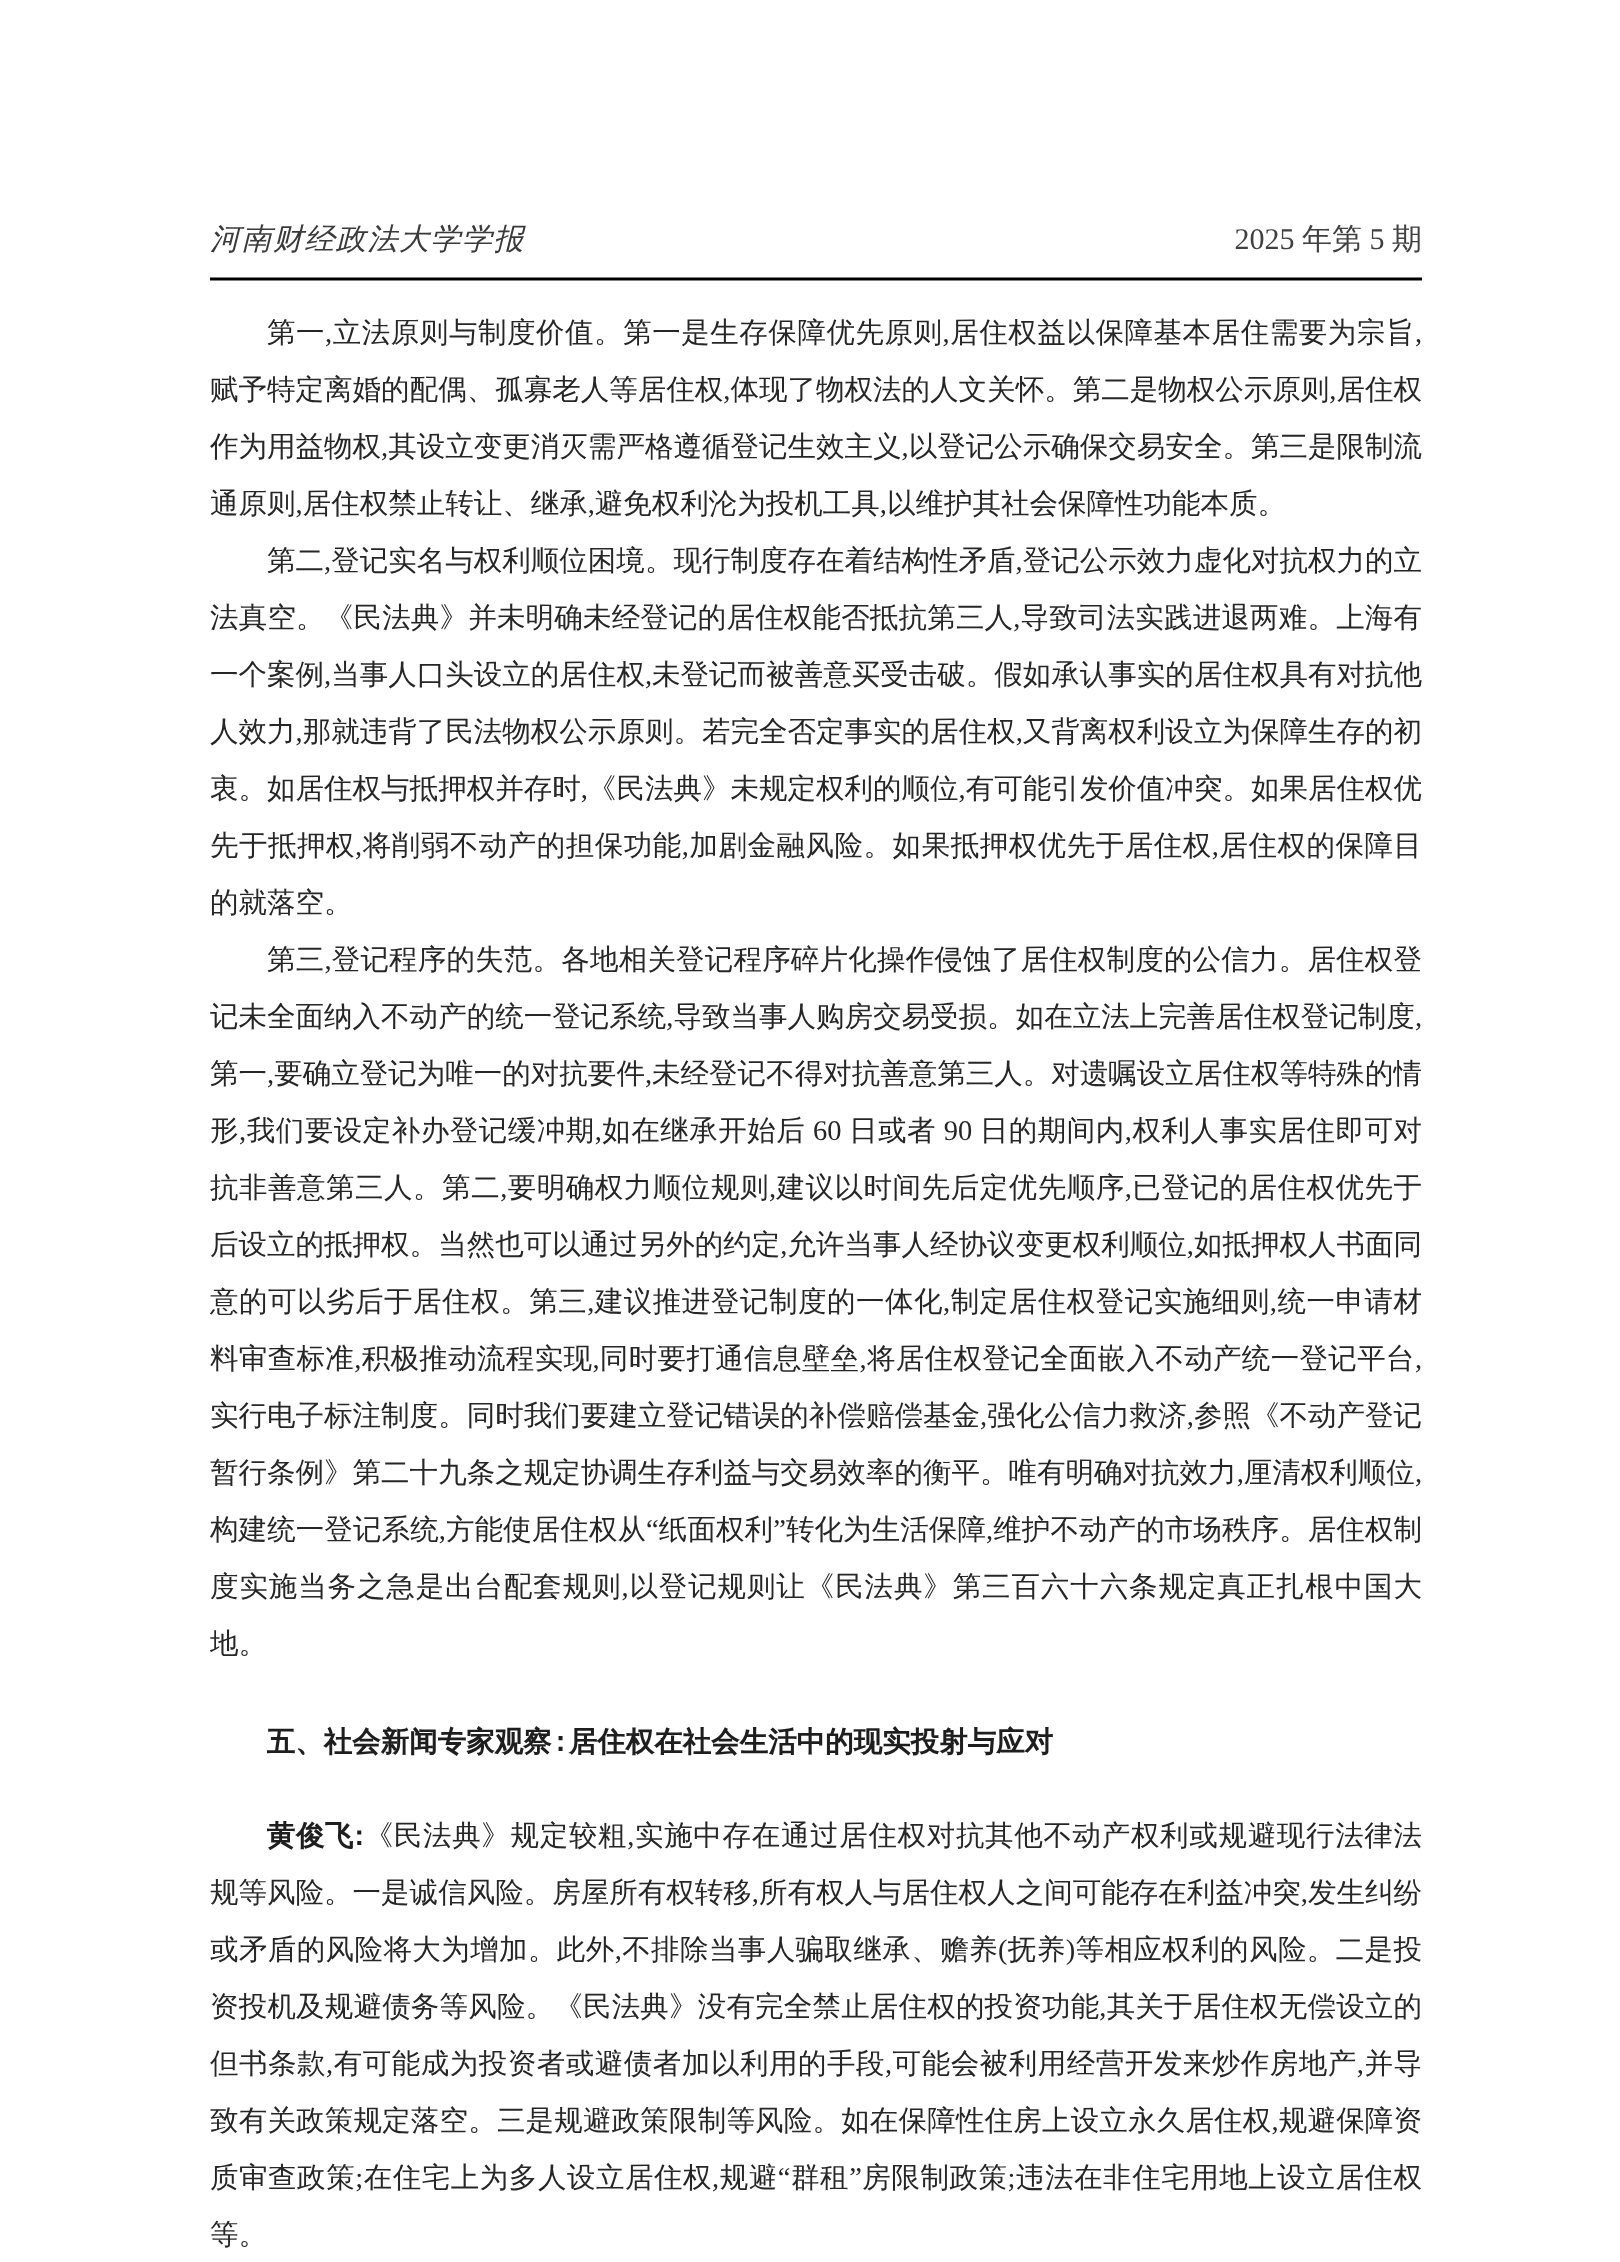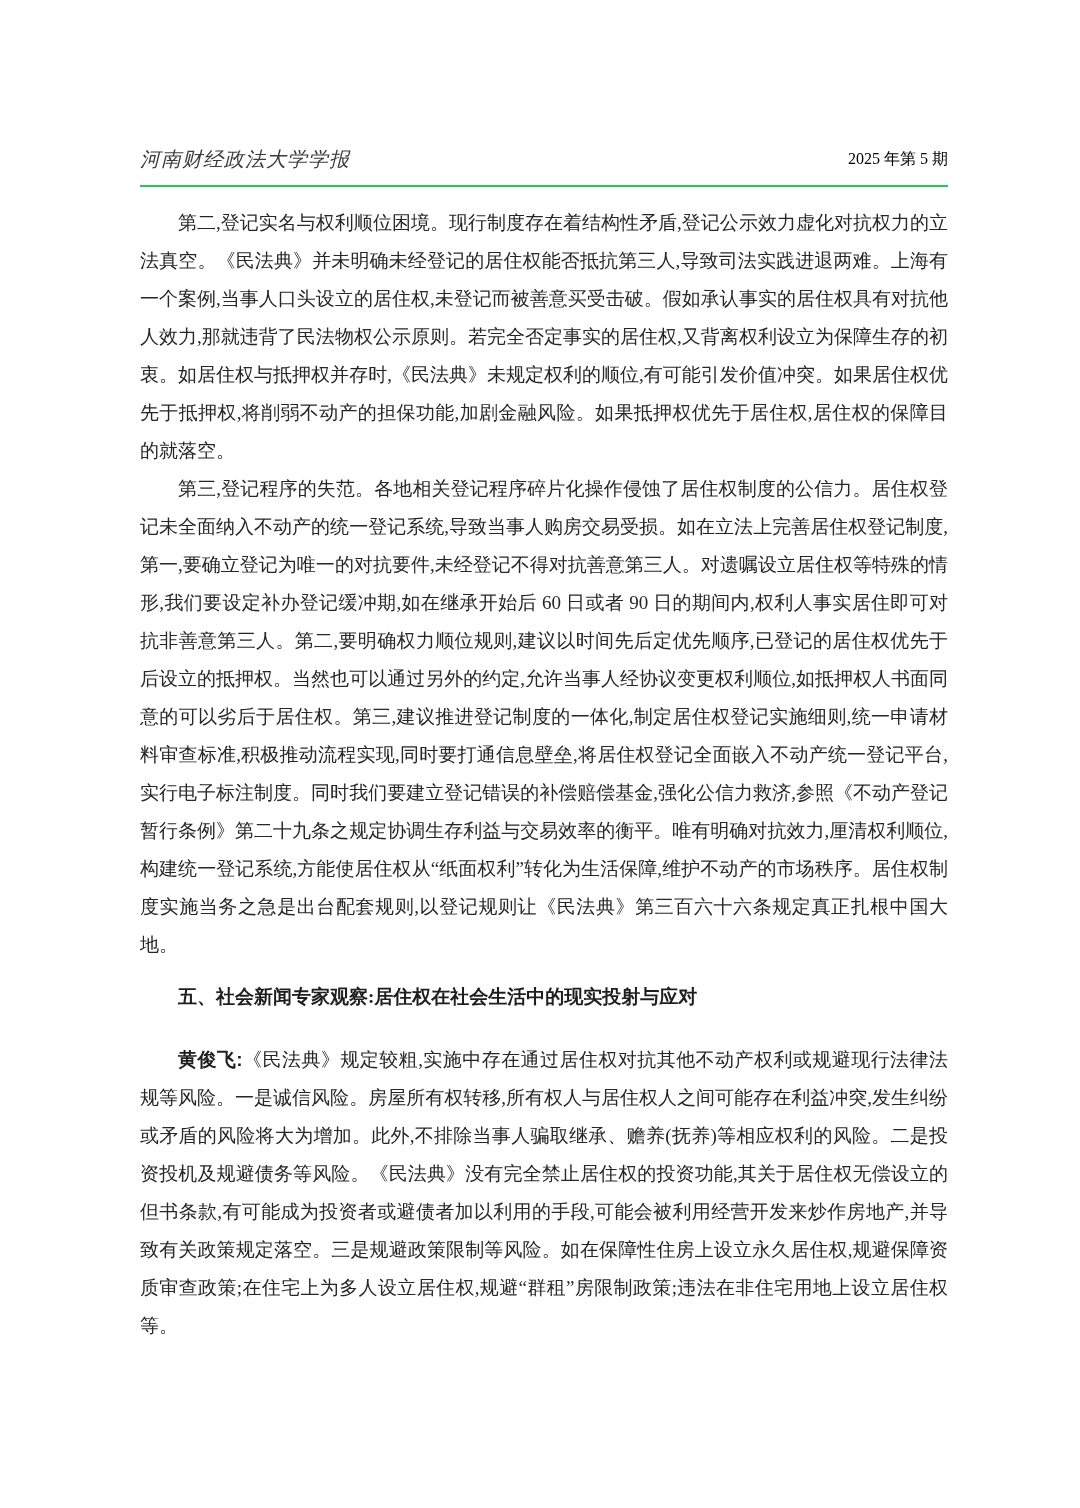--- a/index.html
+++ b/index.html
@@ -15,51 +15,51 @@
     background: #ffffff;
     box-sizing: border-box;
     padding: 146px 132px 0 140px;
     overflow: hidden;
     color: #262626;
     font-family: "Liberation Serif", "DejaVu Serif", serif;
   }
   .page-header {
     display: flex;
     justify-content: space-between;
-    align-items: center;
+    align-items: flex-start;
     padding-bottom: 12px;
-    border-bottom: 2px solid #22c55e;
+    border-bottom: 2px solid #000000;
   }
   .journal-title {
     font-size: 20px;
     font-style: italic;
     color: #3a3a3a;
     letter-spacing: 1px;
   }
   .issue-label {
-    font-size: 16px;
-    color: #000000;
+    font-size: 20px;
+    color: #404040;
   }
   .article-body {
     margin-top: 17px;
   }
   .article-body p {
     margin: 0;
     font-size: 19px;
     line-height: 38px;
     text-align: justify;
     text-justify: inter-ideograph;
     color: #262626;
   }
   .article-body p.indent {
     text-indent: 2em;
   }
   .section-heading {
-    margin: 14px 0 25px 0;
-    font-family: Liberation Serif, serif;
+    margin: 27px 0 25px 0;
+    font-family: Liberation Mono, monospace;
     font-weight: bold;
     font-size: 19px;
     line-height: 38px;
     text-indent: 2em;
     color: #1e1e1e;
   }
   .speaker-name {
     font-family: Liberation Sans, sans-serif;
     font-weight: bold;
     color: #1e1e1e;
@@ -71,20 +71,21 @@
 <div class="page">
 
   <header class="page-header">
     <span class="journal-title">河南财经政法大学学报</span>
     <span class="issue-label">2025 年第 5 期</span>
   </header>
 
   <main class="article-body">
 
 
+    <p class="indent">第一,立法原则与制度价值。第一是生存保障优先原则,居住权益以保障基本居住需要为宗旨,赋予特定离婚的配偶、孤寡老人等居住权,体现了物权法的人文关怀。第二是物权公示原则,居住权作为用益物权,其设立变更消灭需严格遵循登记生效主义,以登记公示确保交易安全。第三是限制流通原则,居住权禁止转让、继承,避免权利沦为投机工具,以维护其社会保障性功能本质。</p>
 
     <p class="indent">第二,登记实名与权利顺位困境。现行制度存在着结构性矛盾,登记公示效力虚化对抗权力的立法真空。《民法典》并未明确未经登记的居住权能否抵抗第三人,导致司法实践进退两难。上海有一个案例,当事人口头设立的居住权,未登记而被善意买受击破。假如承认事实的居住权具有对抗他人效力,那就违背了民法物权公示原则。若完全否定事实的居住权,又背离权利设立为保障生存的初衷。如居住权与抵押权并存时,《民法典》未规定权利的顺位,有可能引发价值冲突。如果居住权优先于抵押权,将削弱不动产的担保功能,加剧金融风险。如果抵押权优先于居住权,居住权的保障目的就落空。</p>
 
     <p class="indent">第三,登记程序的失范。各地相关登记程序碎片化操作侵蚀了居住权制度的公信力。居住权登记未全面纳入不动产的统一登记系统,导致当事人购房交易受损。如在立法上完善居住权登记制度,第一,要确立登记为唯一的对抗要件,未经登记不得对抗善意第三人。对遗嘱设立居住权等特殊的情形,我们要设定补办登记缓冲期,如在继承开始后 60 日或者 90 日的期间内,权利人事实居住即可对抗非善意第三人。第二,要明确权力顺位规则,建议以时间先后定优先顺序,已登记的居住权优先于后设立的抵押权。当然也可以通过另外的约定,允许当事人经协议变更权利顺位,如抵押权人书面同意的可以劣后于居住权。第三,建议推进登记制度的一体化,制定居住权登记实施细则,统一申请材料审查标准,积极推动流程实现,同时要打通信息壁垒,将居住权登记全面嵌入不动产统一登记平台,实行电子标注制度。同时我们要建立登记错误的补偿赔偿基金,强化公信力救济,参照《不动产登记暂行条例》第二十九条之规定协调生存利益与交易效率的衡平。唯有明确对抗效力,厘清权利顺位,构建统一登记系统,方能使居住权从“纸面权利”转化为生活保障,维护不动产的市场秩序。居住权制度实施当务之急是出台配套规则,以登记规则让《民法典》第三百六十六条规定真正扎根中国大地。</p>
 
     <h3 class="section-heading">五、社会新闻专家观察:居住权在社会生活中的现实投射与应对</h3>
 
     <p class="indent"><span class="speaker-name">黄俊飞:</span><span>《民法典》规定较粗,实施中存在通过居住权对抗其他不动产权利或规避现行法律法规等风险。一是诚信风险。房屋所有权转移,所有权人与居住权人之间可能存在利益冲突,发生纠纷或矛盾的风险将大为增加。此外,不排除当事人骗取继承、赡养(抚养)等相应权利的风险。二是投资投机及规避债务等风险。《民法典》没有完全禁止居住权的投资功能,其关于居住权无偿设立的但书条款,有可能成为投资者或避债者加以利用的手段,可能会被利用经营开发来炒作房地产,并导致有关政策规定落空。三是规避政策限制等风险。如在保障性住房上设立永久居住权,规避保障资质审查政策;在住宅上为多人设立居住权,规避“群租”房限制政策;违法在非住宅用地上设立居住权等。</span></p>
 
   </main>

